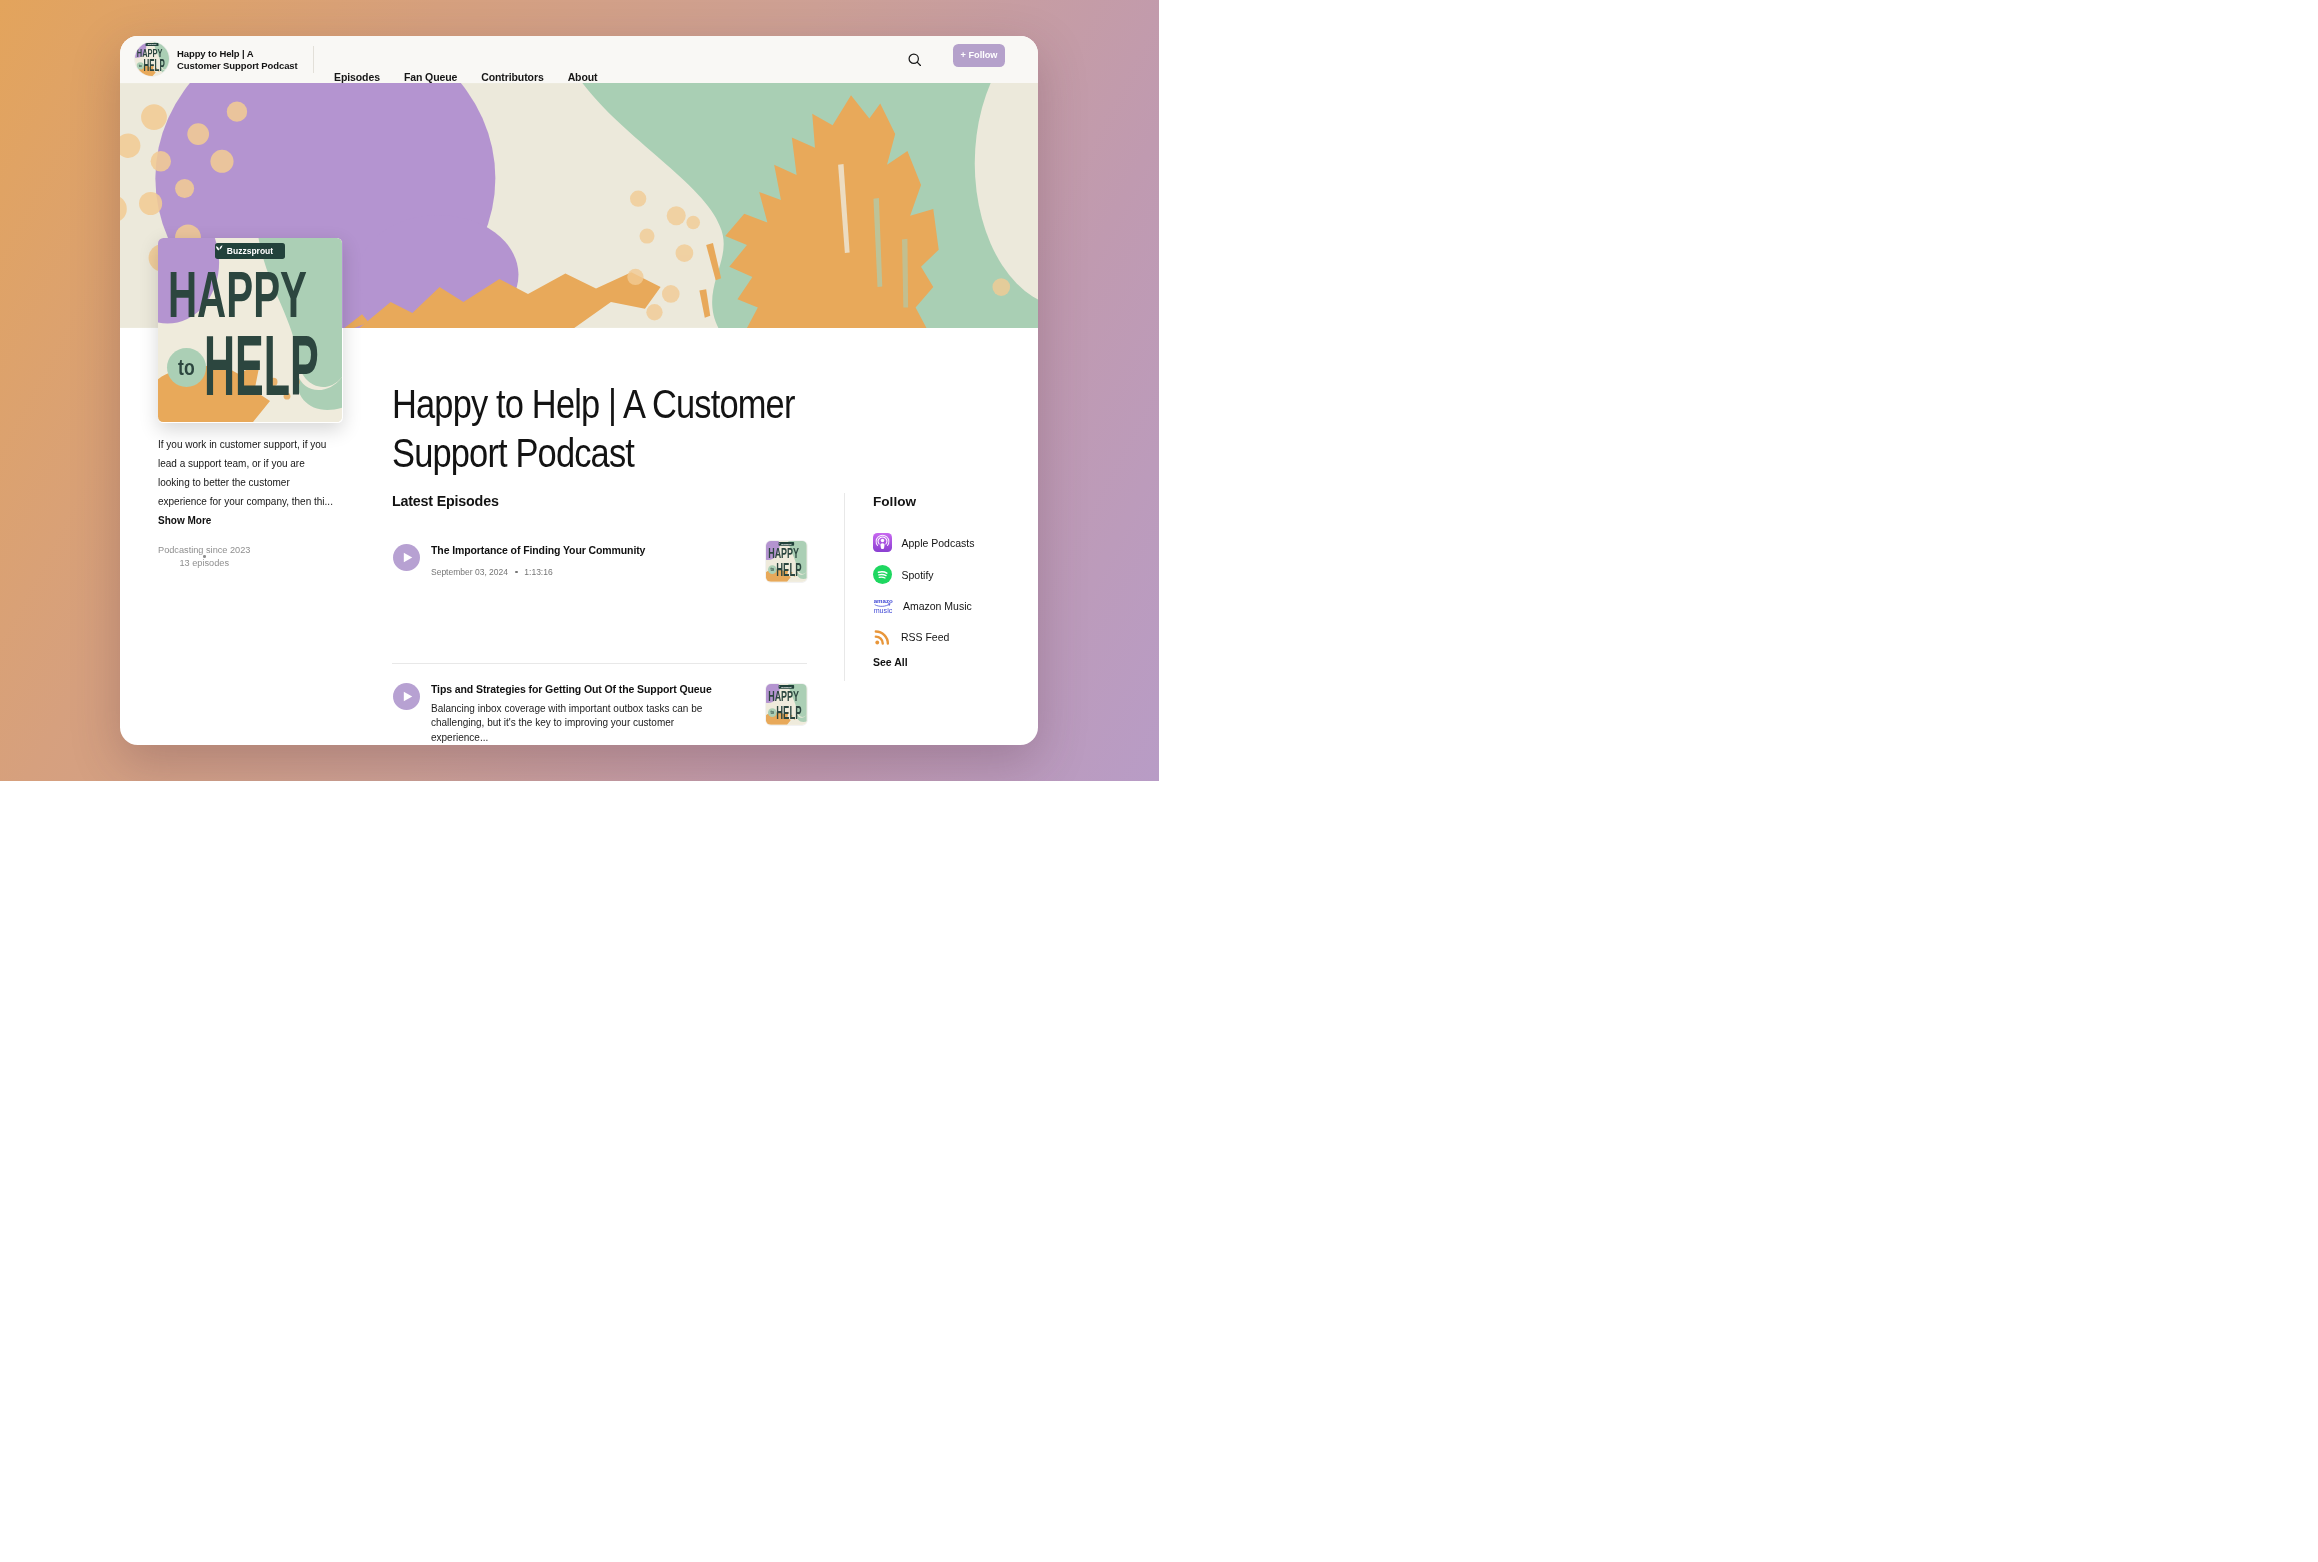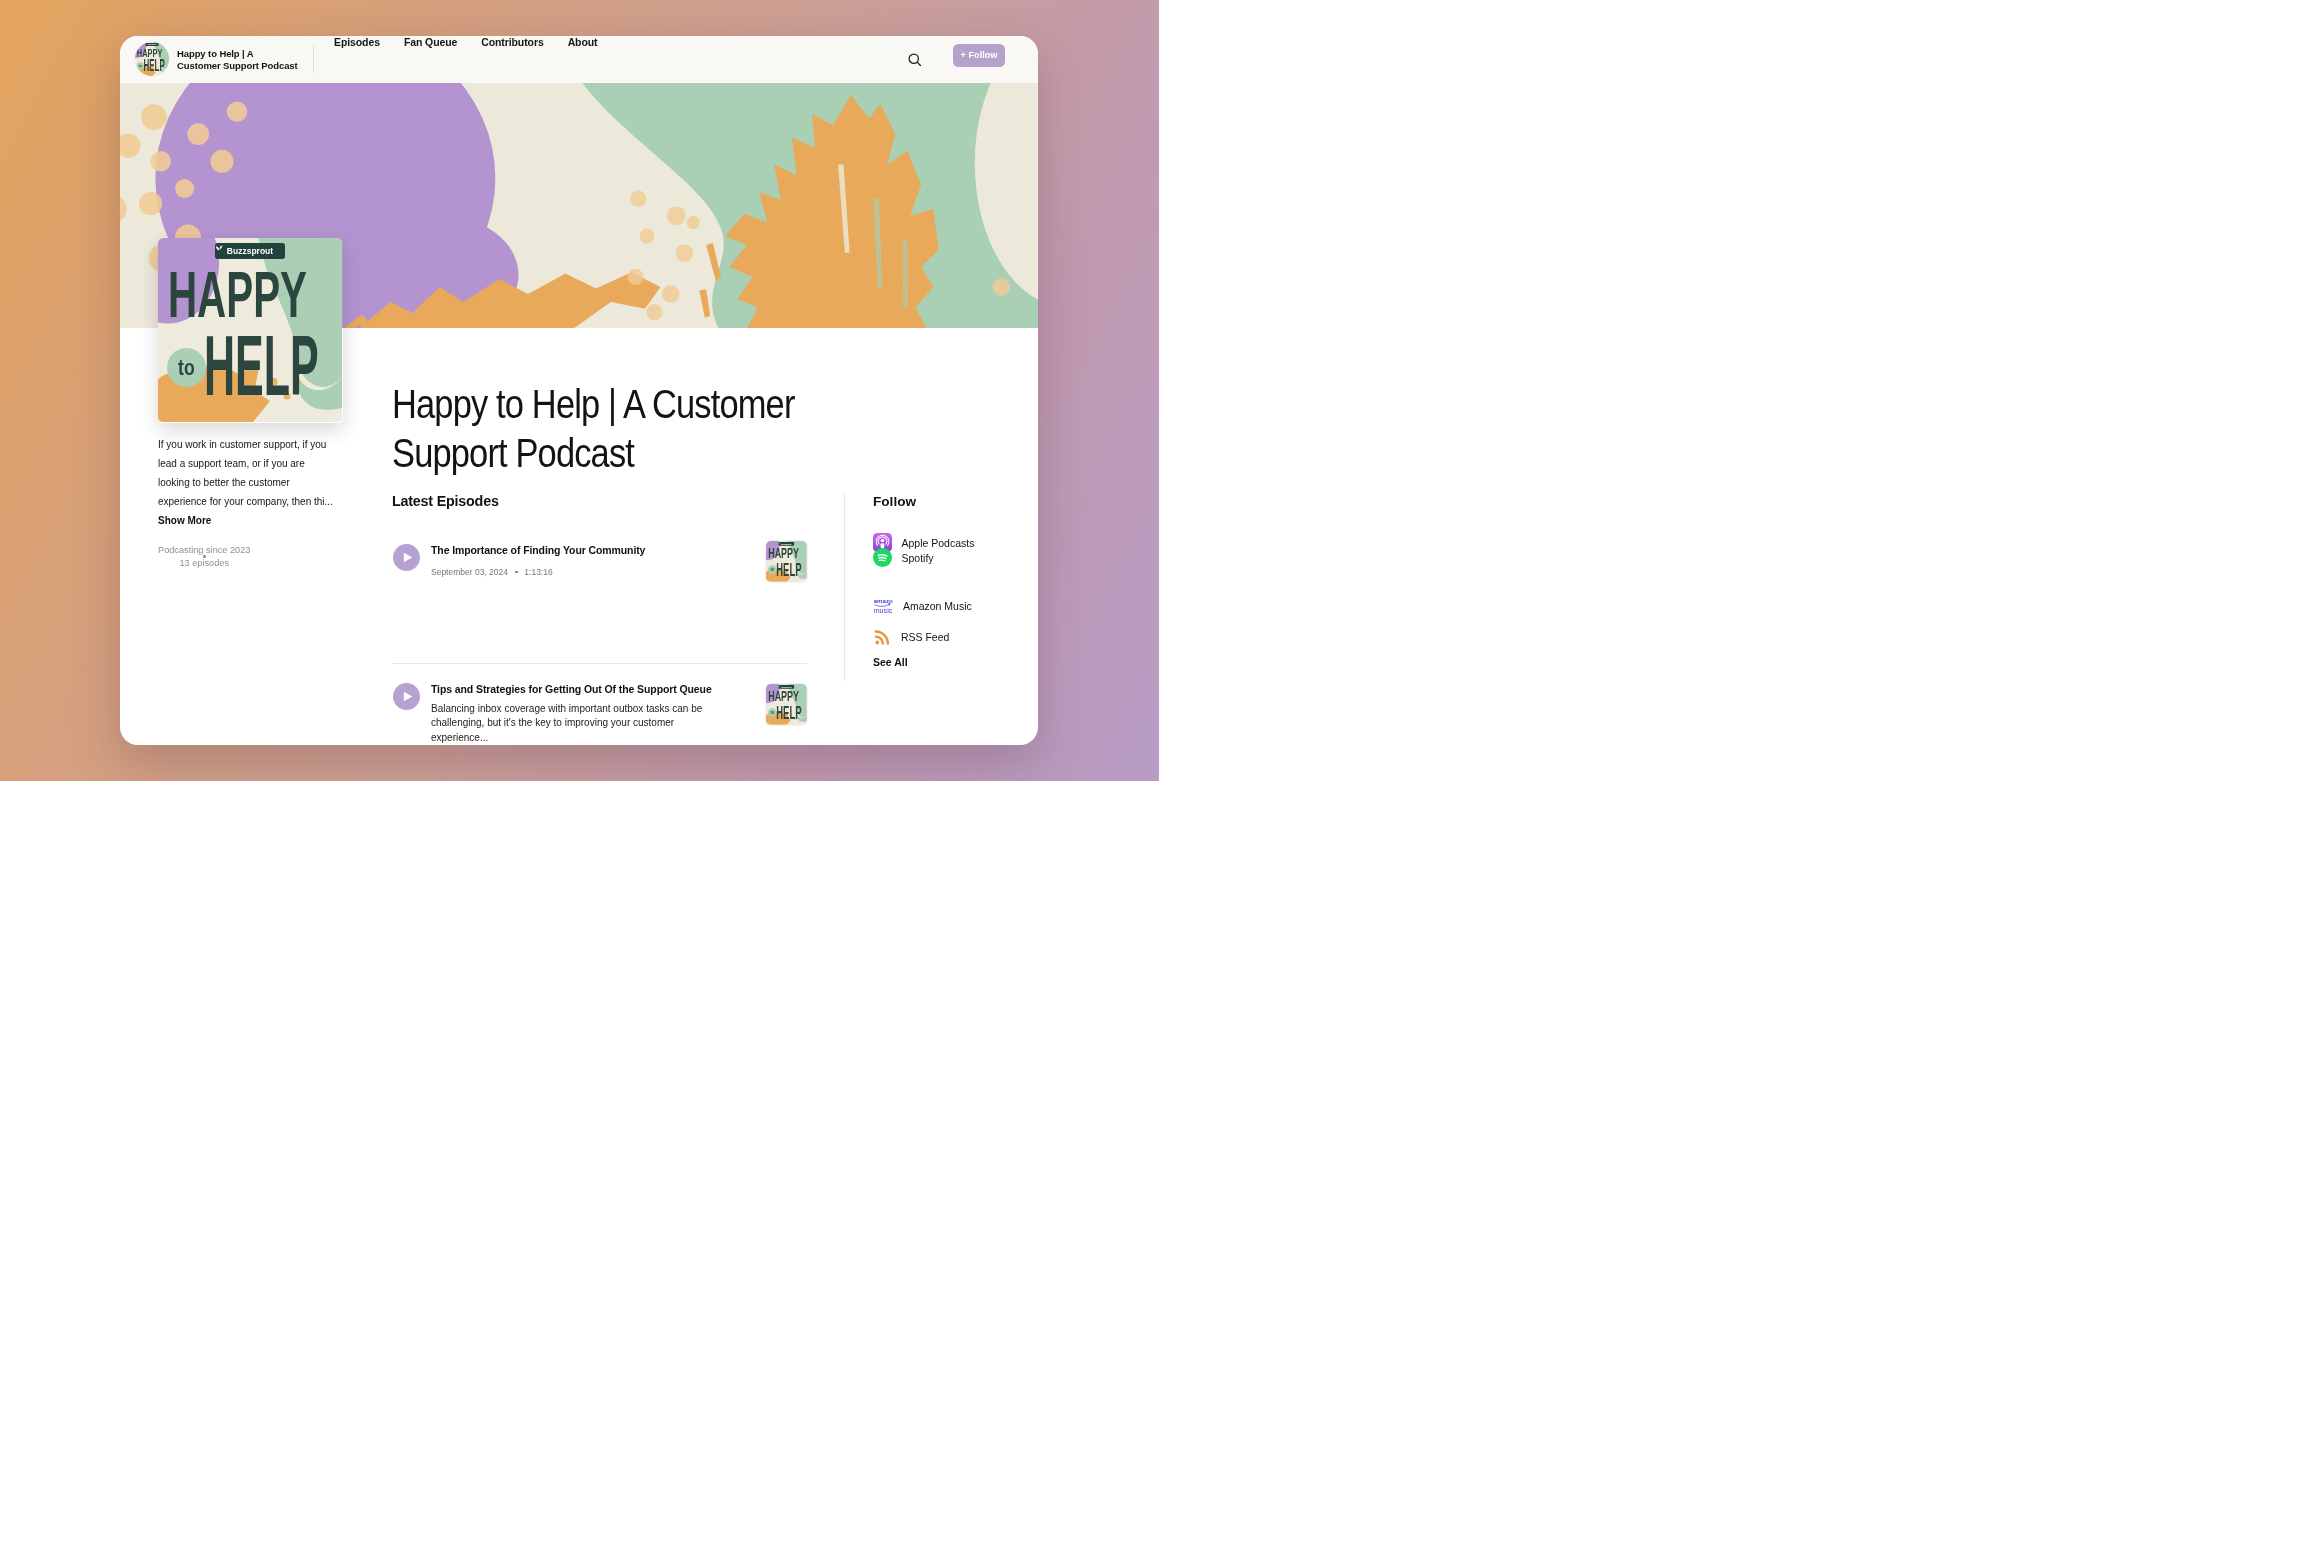--- a/index.html
+++ b/index.html
@@ -6,21 +6,21 @@
   body{font-family:"Liberation Sans", sans-serif; -webkit-font-smoothing:antialiased;}
   .page{position:relative;width:1159px;height:781px;overflow:hidden;
     background:linear-gradient(118deg,#e3a45c 0%,#d6a07e 28%,#cda095 52%,#c09ab0 78%,#b89cc6 100%);}
   .card{position:absolute;left:120px;top:36px;width:918px;height:709px;background:#ffffff;
     border-radius:17.7px;overflow:hidden;box-shadow:0 16.3px 48px rgba(70,40,60,.25);}
   
   .header{position:absolute;left:0;top:0;width:100%;height:47px;background:#f9f8f5;z-index:5;}
   .logo-slot{position:absolute;left:15px;top:6.1px;width:34px;height:34px;border-radius:50%;overflow:hidden;cursor:pointer;box-shadow:0 0 0 0.7px rgba(0,0,0,.06);}
   .brand{position:absolute;left:57px;top:11.6px;font-size:9.5px;line-height:12.2px;font-weight:700;color:#141414;letter-spacing:-0.1px;}
   .hdr-vdiv{position:absolute;left:193px;top:10.2px;width:0.7px;height:26.5px;background:#e3e0d9;}
-  .nav{position:absolute;left:214px;top:0;height:47px;display:flex;align-items:flex-start;gap:24px;}
+  .nav{position:absolute;left:214px;top:0;height:47px;display:flex;align-items:flex-end;gap:24px;}
   .nav a{font-size:10.5px;font-weight:700;color:#161616;text-decoration:none;letter-spacing:-0.1px;cursor:pointer;}
   .search-btn{position:absolute;left:786px;top:15px;width:17.7px;height:17.7px;cursor:pointer;}
   .follow-btn{position:absolute;left:833px;top:7.5px;width:52px;height:23px;border:none;border-radius:5.4px;
     background:#b5a1cb;color:#fff;font-size:9.2px;font-weight:700;font-family:inherit;cursor:pointer;}
   
   .banner{position:absolute;left:0;top:47px;width:918px;height:245px;overflow:hidden;}
   
   .art-slot{position:absolute;}
   .artwork{position:relative;width:184px;height:184px;background:#efebdc;overflow:hidden;border-radius:5.4px;transform-origin:0 0;}
   .artwork svg{position:absolute;left:0;top:0;}
@@ -310,21 +310,21 @@
         </defs>
         <rect width="28" height="28" rx="6.5" fill="url(#apg)"></rect>
         <circle cx="14" cy="11.2" r="2.6" fill="#fff"></circle>
         <path d="M14 15 c2 0 3.2 1.1 3 2.6 l-.7 4.4 c-.15 1 -1 1.6 -2.3 1.6 s-2.15 -.6 -2.3 -1.6 l-.7 -4.4 c-.2 -1.5 1 -2.6 3 -2.6 z" fill="#fff"></path>
         <path d="M9 16.2 a6.3 6.3 0 1 1 10 0" stroke="#fff" stroke-width="1.5" fill="none" stroke-linecap="round"></path>
         <path d="M6.6 18.4 a9.4 9.4 0 1 1 14.8 0" stroke="#fff" stroke-width="1.5" fill="none" stroke-linecap="round" opacity=".9"></path>
       </svg>
       <span class="lbl">Apple Podcasts</span>
     </div>
 
-    <div class="follow-item" style="top:512px;">
+    <div class="follow-item" style="top:529px;">
       <svg width="19" height="19" viewBox="0 0 28 28">
         <circle cx="14" cy="14" r="14" fill="#1ed760"></circle>
         <g stroke="#fff" fill="none" stroke-linecap="round">
           <path d="M8 10.8 c4.4 -1.2 9 -.8 12.4 1.2" stroke-width="2.2"></path>
           <path d="M8.5 14.6 c3.7 -1 7.7 -.6 10.7 1.1" stroke-width="2"></path>
           <path d="M9.1 18.2 c3 -.8 6.2 -.4 8.6 1" stroke-width="1.8"></path>
         </g>
       </svg>
       <span class="lbl">Spotify</span>
     </div>

